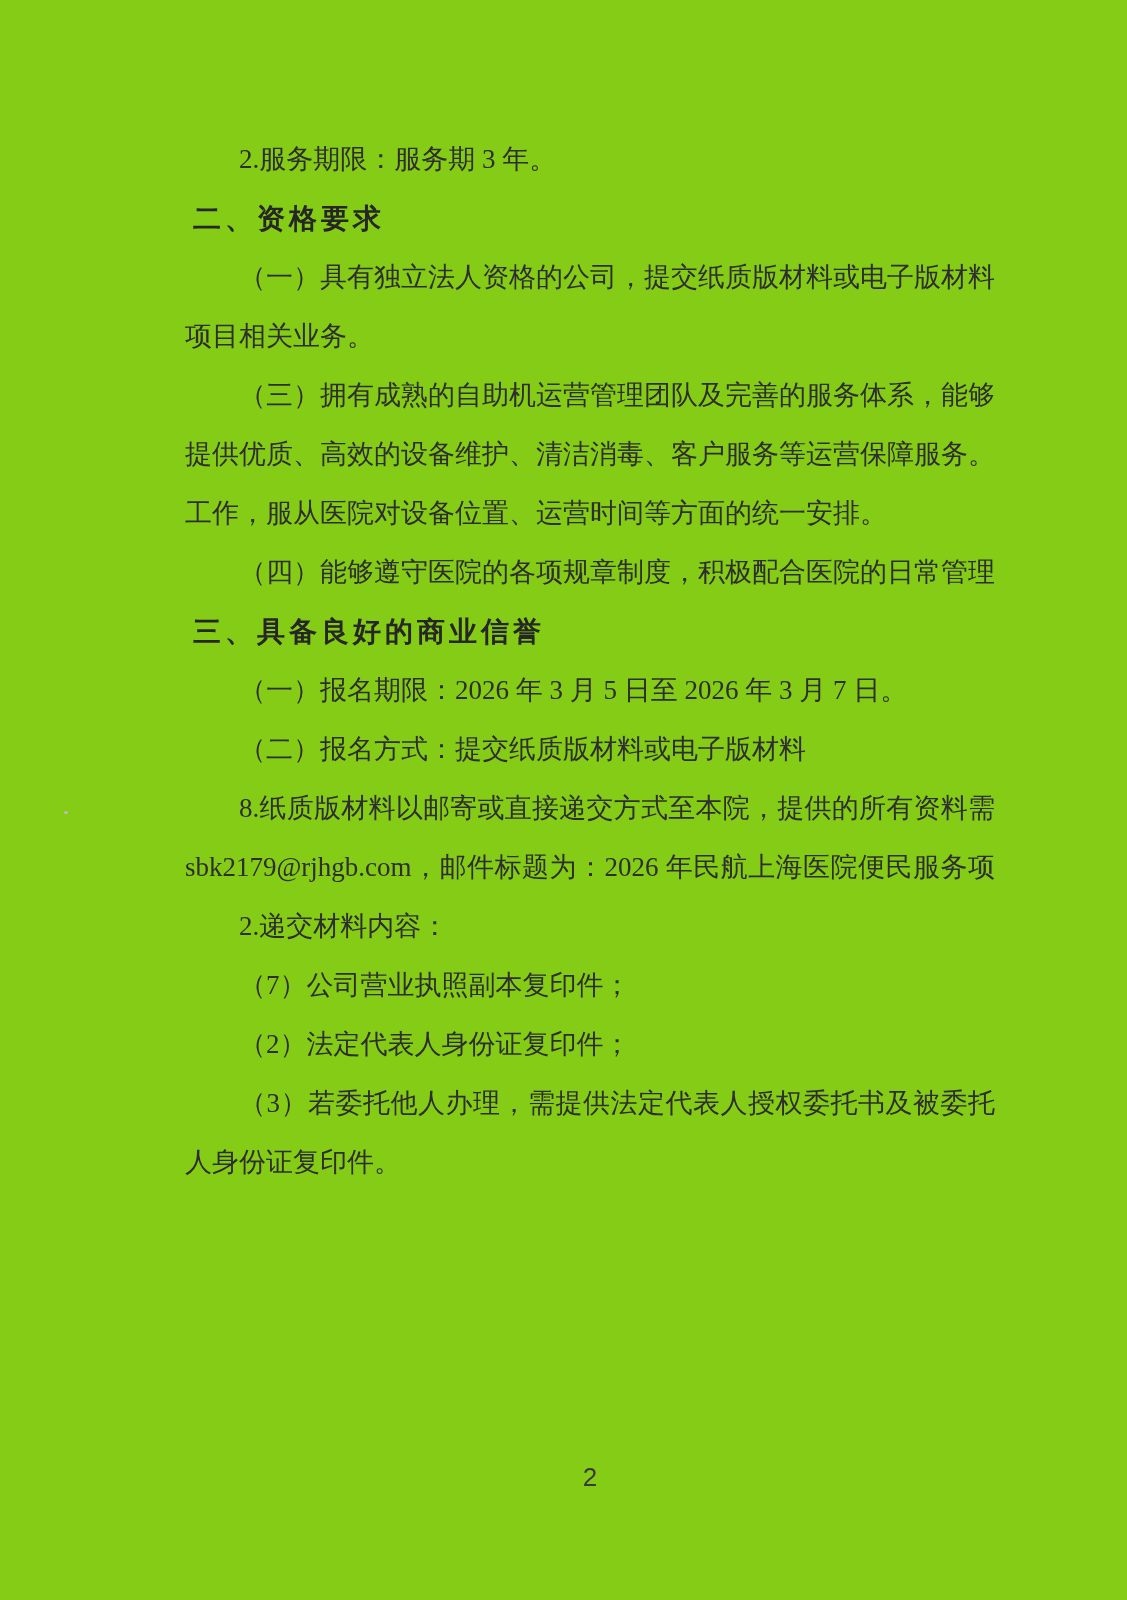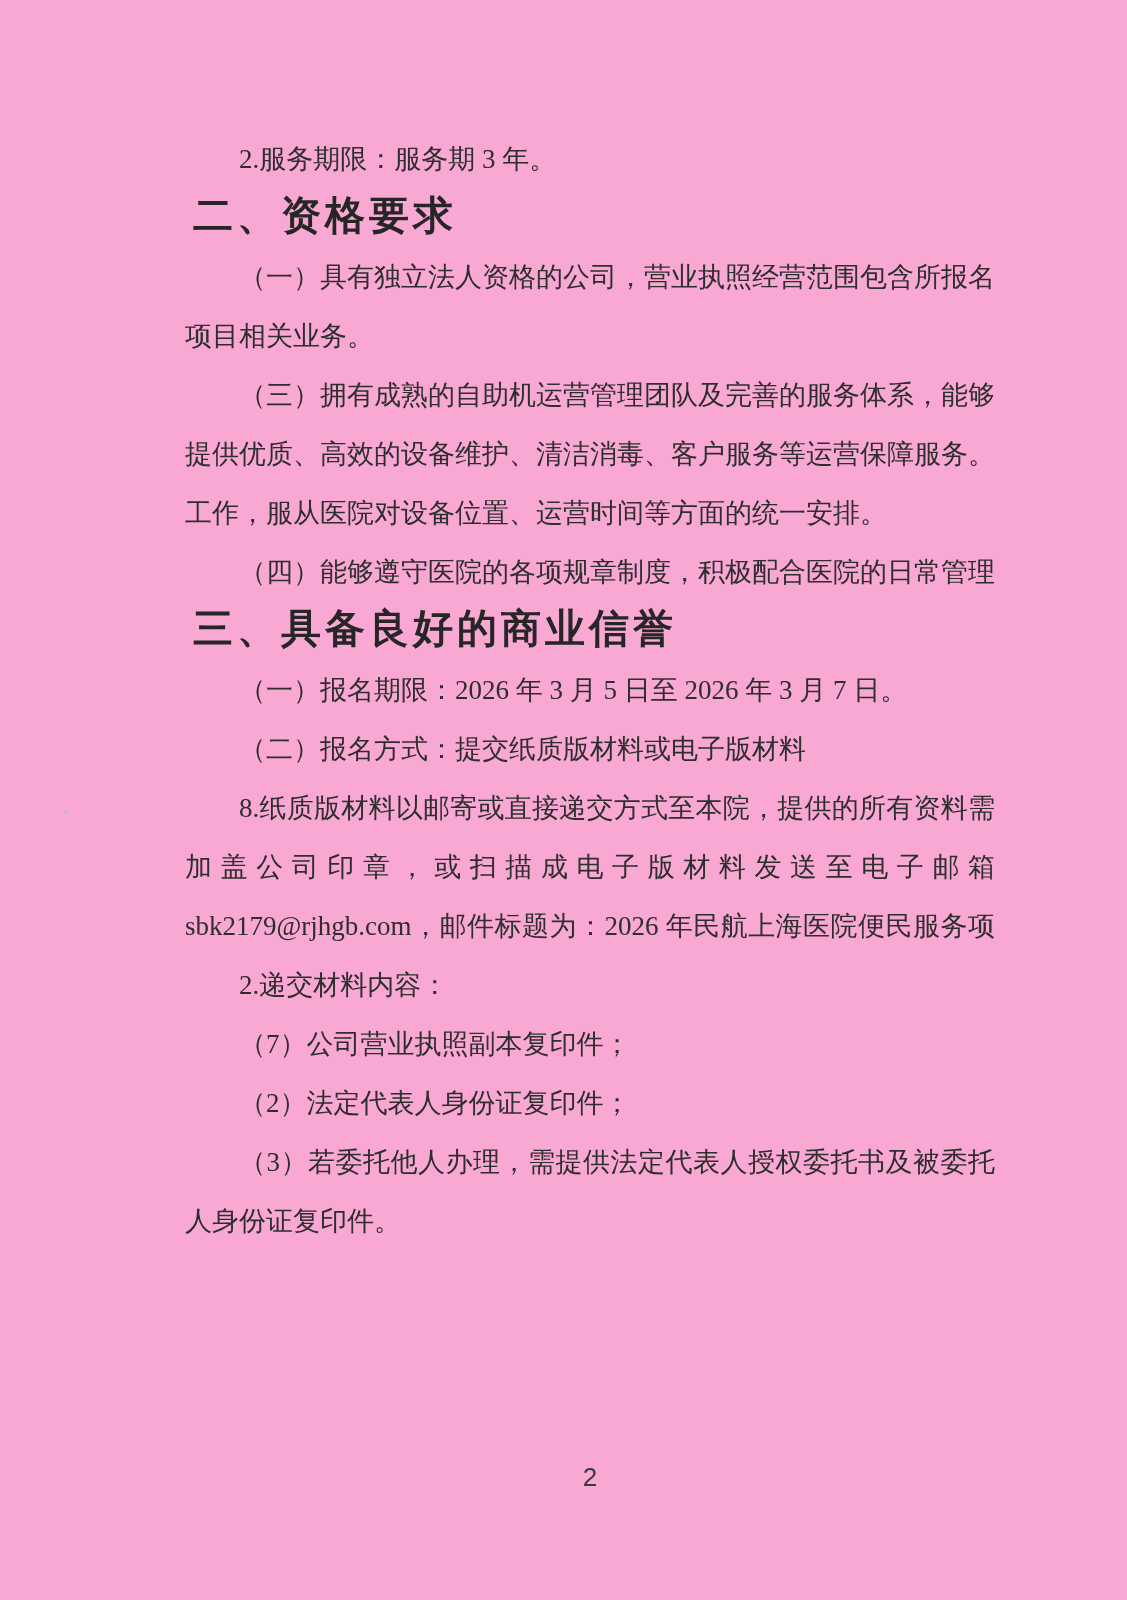--- a/index.html
+++ b/index.html
@@ -5,46 +5,46 @@
   html, body {
     margin: 0;
     padding: 0;
     background: #e8e8e8;
   }
   .page {
     position: relative;
     width: 1127px;
     height: 1600px;
     margin: 0 auto;
-    background: #f9a8d4;
+    background: #84cc16;
     overflow: hidden;
     color: #2e2e2e;
     font-family: "Liberation Serif", "DejaVu Serif", serif;
   }
   .content {
     position: absolute;
     left: 185px;
     top: 130px;
     width: 810px;
   }
   .line {
     line-height: 59px;
     white-space: nowrap;
   }
   .line.body {
     font-size: 27px;
     letter-spacing: 0;
     white-space: normal;
   }
   .line.heading {
-    font-size: 40px;
+    font-size: 28px;
     font-weight: 700;
     letter-spacing: 4px;
     padding-left: 8px;
-    font-family: Liberation Mono, monospace;
+    font-family: Liberation Serif, serif;
     color: #262626;
   }
   .line.indent {
     padding-left: 54px;
   }
   
   .line.stretch {
     text-align: justify;
     text-align-last: justify;
   }
@@ -69,31 +69,30 @@
     border-radius: 50%;
   }
 </style>
 </head>
 <body>
 
 <div class="page">
   <div class="content">
       <div class="line body indent">2.服务期限：服务期 3 年。</div>
       <div class="line heading">二、资格要求</div>
-      <div class="line body indent stretch">（一）具有独立法人资格的公司，营业执照经营范围包含所报名</div>
+      <div class="line body indent stretch">（一）具有独立法人资格的公司，提交纸质版材料或电子版材料</div>
       <div class="line body">项目相关业务。</div>
       <div class="line body indent stretch">（三）拥有成熟的自助机运营管理团队及完善的服务体系，能够</div>
       <div class="line body">提供优质、高效的设备维护、清洁消毒、客户服务等运营保障服务。</div>
       <div class="line body">工作，服从医院对设备位置、运营时间等方面的统一安排。</div>
       <div class="line body indent stretch">（四）能够遵守医院的各项规章制度，积极配合医院的日常管理</div>
       <div class="line heading">三、具备良好的商业信誉</div>
       <div class="line body indent">（一）报名期限：2026 年 3 月 5 日至 2026 年 3 月 7 日。</div>
       <div class="line body indent">（二）报名方式：提交纸质版材料或电子版材料</div>
       <div class="line body indent stretch">8.纸质版材料以邮寄或直接递交方式至本院，提供的所有资料需</div>
-      <div class="line body stretch">加盖公司印章，或扫描成电子版材料发送至电子邮箱</div>
       <div class="line body stretch">sbk2179@rjhgb.com，邮件标题为：2026 年民航上海医院便民服务项</div>
       <div class="line body indent">2.递交材料内容：</div>
       <div class="line body indent">（7）公司营业执照副本复印件；</div>
       <div class="line body indent">（2）法定代表人身份证复印件；</div>
       <div class="line body indent stretch">（3）若委托他人办理，需提供法定代表人授权委托书及被委托</div>
       <div class="line body">人身份证复印件。</div>
     </div>
   <div class="page-number">2</div>
   <div class="speck"></div>
 </div>

